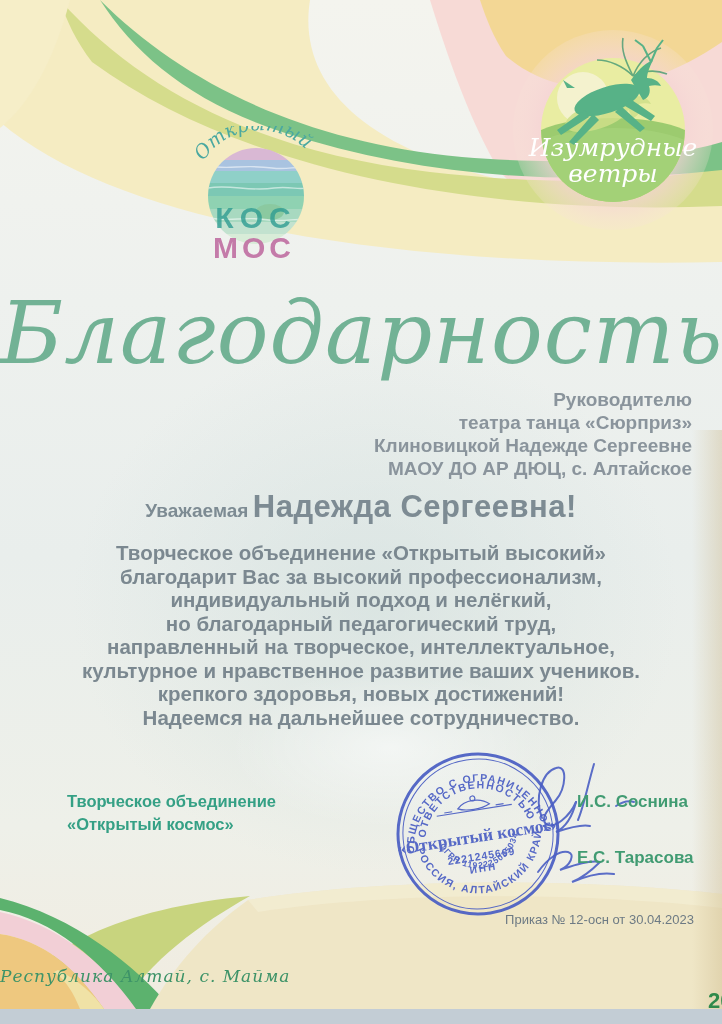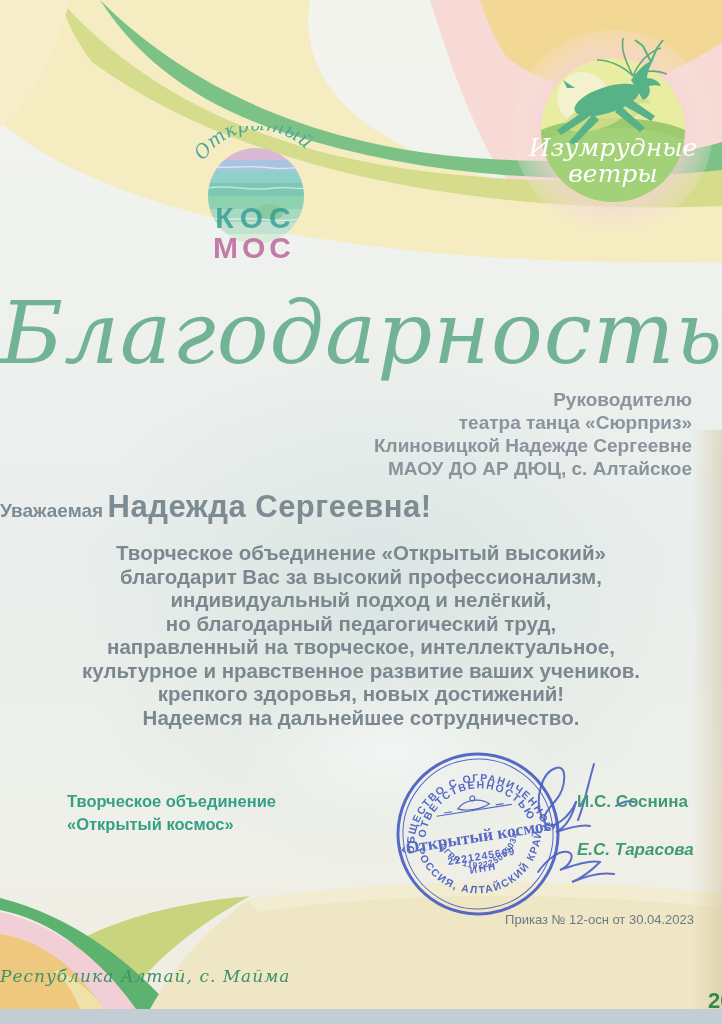--- a/index.html
+++ b/index.html
@@ -32,30 +32,30 @@
   .header-caps .l2{font-size:22px;font-weight:700;letter-spacing:1.5px;margin-top:3px;}
   .script-title{
     position:absolute;left:0;top:288px;width:613px;text-align:center;
     font-family:"DejaVu Serif", serif;font-style:italic;font-weight:400;
     font-size:86px;color:#72b295;letter-spacing:1px;line-height:1.05;
   }
   
   .recipient{position:absolute;right:30px;top:388px;text-align:right;color:#8a949c;
     font-size:19px;line-height:23px;font-weight:600;}
   
-  .salutation{position:absolute;left:0;top:489px;width:722px;text-align:left;color:#7d8b93;}
+  .salutation{position:absolute;left:0;top:489px;width:722px;text-align:center;color:#7d8b93;}
   .salutation .pre{font-size:19px;font-weight:600;}
   .salutation .name{font-size:31px;font-weight:700;letter-spacing:0.5px;}
   
   .bodytext{position:absolute;left:0;top:541px;width:722px;text-align:center;color:#7b8890;
     font-size:20.5px;line-height:23.5px;font-weight:600;}
   
   .orgline{position:absolute;left:67px;top:790px;color:#35a085;font-size:16.5px;font-weight:700;line-height:23px;}
   .sig-names{position:absolute;left:572px;top:793px;color:#419b72;font-size:17px;font-weight:700;}
-  .sig-names .n2{margin-top:28px;font-style:italic;}
+  .sig-names .n2{margin-top:36px;}
   .order-line{position:absolute;right:28px;top:912px;color:#6d7a84;font-size:13px;font-weight:400;margin-left:28px;}
   
   .footer-place{position:absolute;left:0;top:966px;width:722px;text-align:left;
     font-family:"DejaVu Serif", serif;font-style:italic;font-size:17px;color:#3d9368;letter-spacing:1px;}
   .footer-year{position:absolute;left:0;top:988px;width:722px;text-align:right;
     font-size:22px;font-weight:700;color:#2f8a4b;padding-left:35px;}
   .stamp-wrap{position:absolute;left:392px;top:748px;width:330px;height:170px;}
 </style>
 </head>
 <body>

